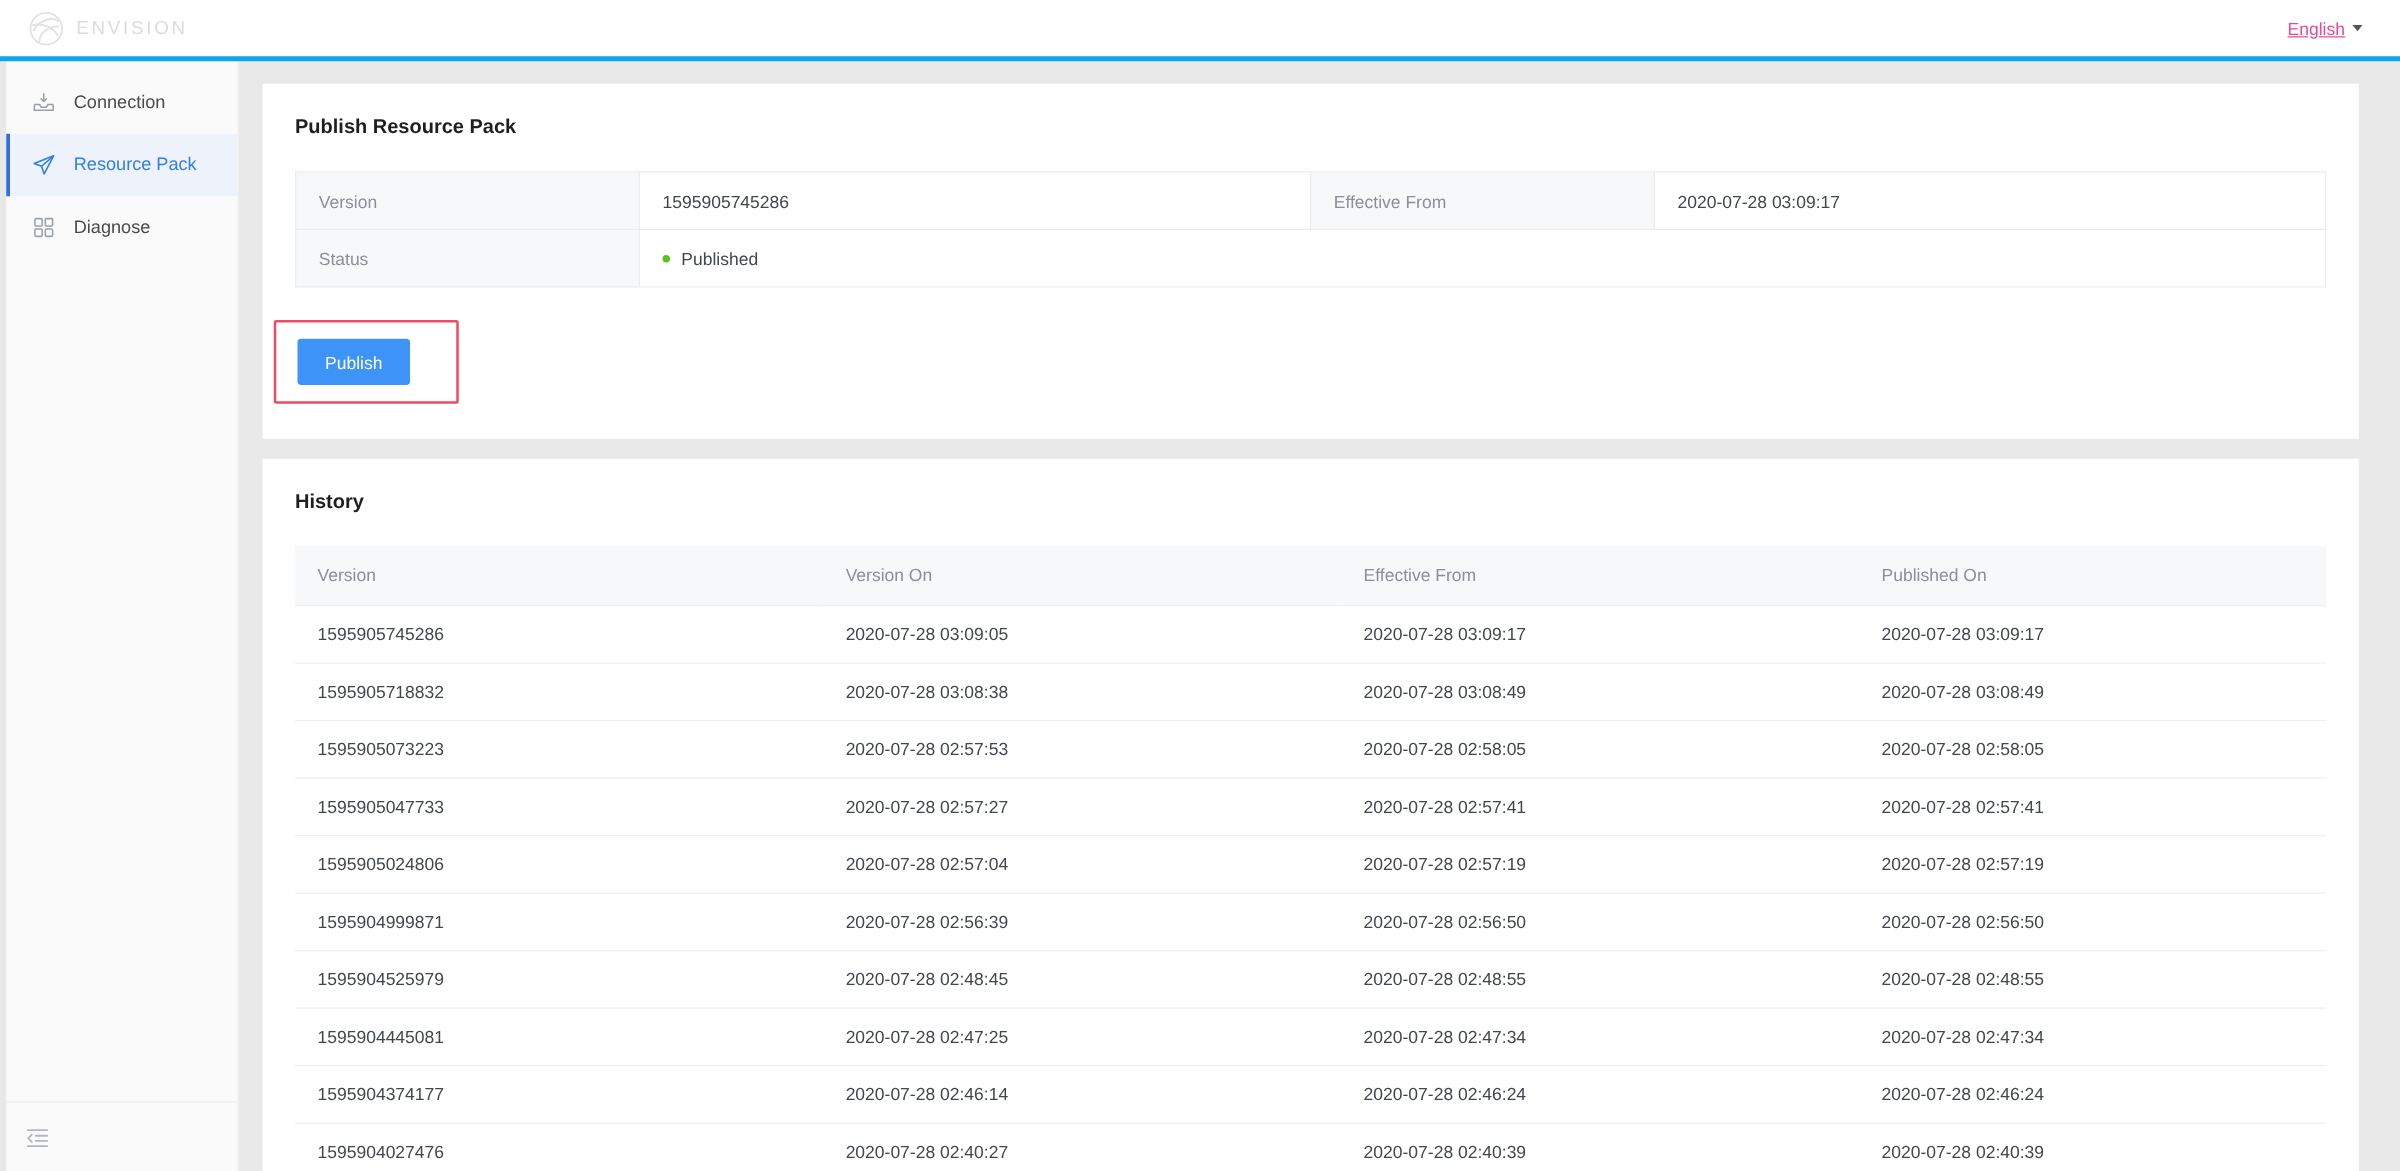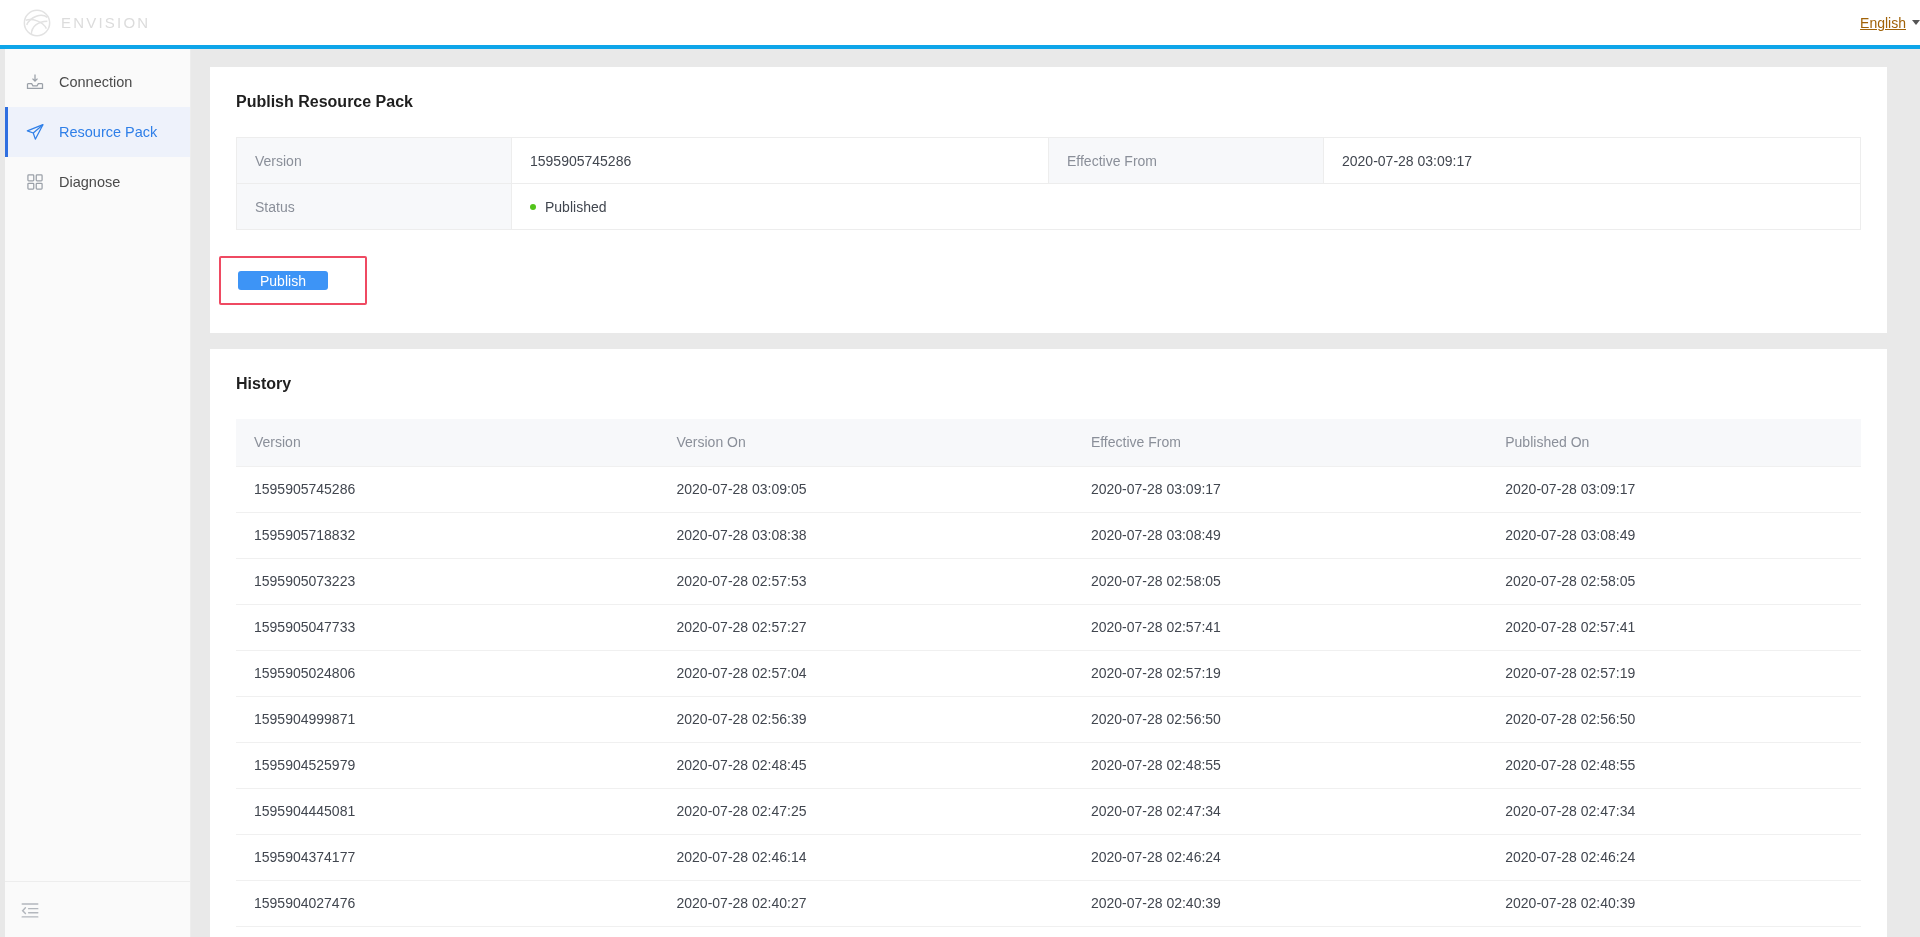--- a/index.html
+++ b/index.html
@@ -36,22 +36,23 @@
   .brand-text {
     font-size: 15px;
     letter-spacing: 2.2px;
     color: #dcdcdc;
     font-weight: 500;
   }
   .lang {
     display: flex;
     align-items: center;
     gap: 6px;
-    font-size: 14px;
-    color: #a16207;
+    padding-right: 30px;
+    font-size: 14px;
+    color: #ec4899;
     cursor: pointer;
     text-decoration: underline;
   }
   .caret {
     width: 0; height: 0;
     border-left: 4.5px solid transparent;
     border-right: 4.5px solid transparent;
     border-top: 5px solid #555;
     display: inline-block;
   }
@@ -168,21 +169,21 @@
     border: 2px solid #ef4a62;
     border-radius: 2px;
   }
   .btn-publish {
     background: #3d94f6;
     border: none;
     color: #ffffff;
     font-family: inherit;
     font-size: 14px;
     padding: 0 22px;
-    height: 19px;
+    height: 37px;
     border-radius: 3px;
     cursor: pointer;
     display: block;
   }
 
   
   .history {
     width: 100%;
     border-collapse: collapse;
     table-layout: fixed;

